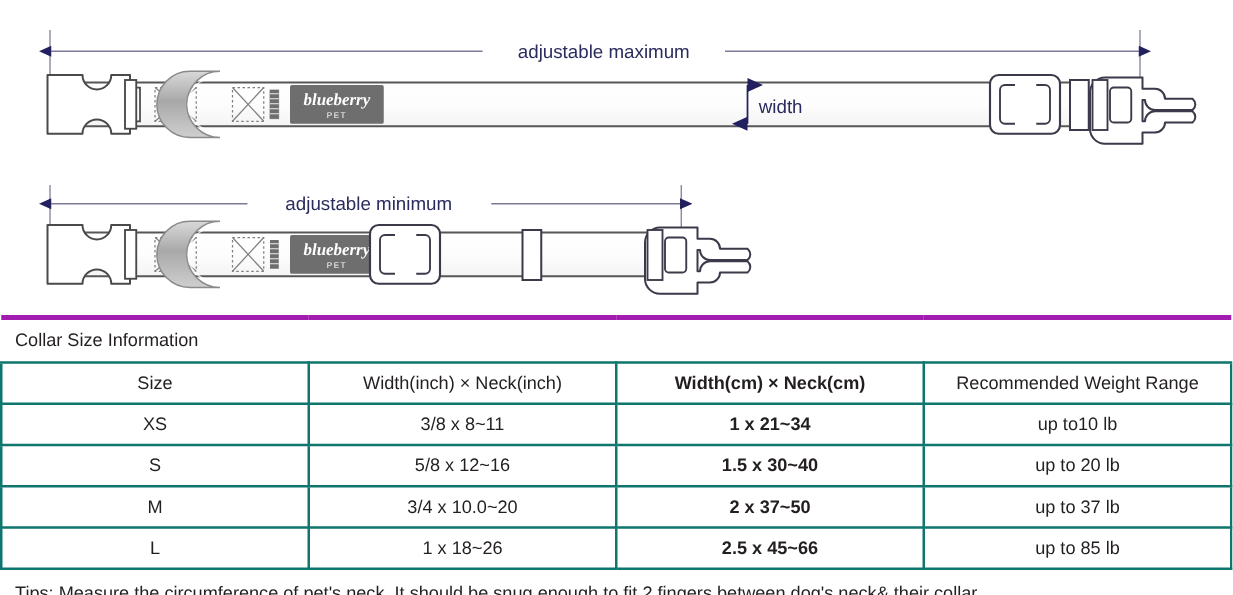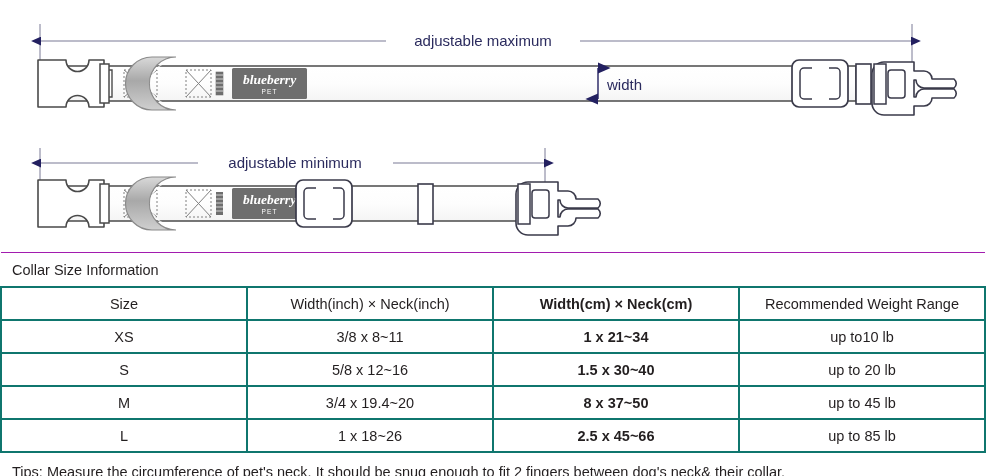--- a/index.html
+++ b/index.html
@@ -51,21 +51,21 @@
     vertical-align: middle;
     text-align: center;
     white-space: nowrap;
   }
   #size-table tr.title-row td {
     text-align: left;
     padding-left: 11px;
     height: 33px;
     border-left: none;
     border-right: none;
-    border-top: 1px solid #a21caf;
+    border-top: 4px solid #a21caf;
   }
   #size-table tr.tips-row td {
     text-align: left;
     padding-left: 11px;
     height: 37px;
     border-left: none;
     border-right: none;
     border-bottom: none;
   }
   #size-table td.c-size   { width: 88px; }
@@ -282,23 +282,23 @@
         <td class="c-weight">up to10 lb</td>
       </tr>
       <tr>
         <td class="c-size">S</td>
         <td class="c-inch">5/8 x 12~16</td>
         <td class="c-cm">1.5 x 30~40</td>
         <td class="c-weight">up to 20 lb</td>
       </tr>
       <tr>
         <td class="c-size">M</td>
-        <td class="c-inch">3/4 x 19.4~20</td>
-        <td class="c-cm">8 x 37~50</td>
-        <td class="c-weight">up to 45 lb</td>
+        <td class="c-inch">3/4 x 10.0~20</td>
+        <td class="c-cm">2 x 37~50</td>
+        <td class="c-weight">up to 37 lb</td>
       </tr>
       <tr>
         <td class="c-size">L</td>
         <td class="c-inch">1 x 18~26</td>
         <td class="c-cm">2.5 x 45~66</td>
         <td class="c-weight">up to 85 lb</td>
       </tr>
       <tr class="tips-row">
         <td colspan="4">Tips: Measure the circumference of pet's neck. It should be snug enough to fit 2 fingers between dog's neck&amp; their collar.</td>
       </tr>

